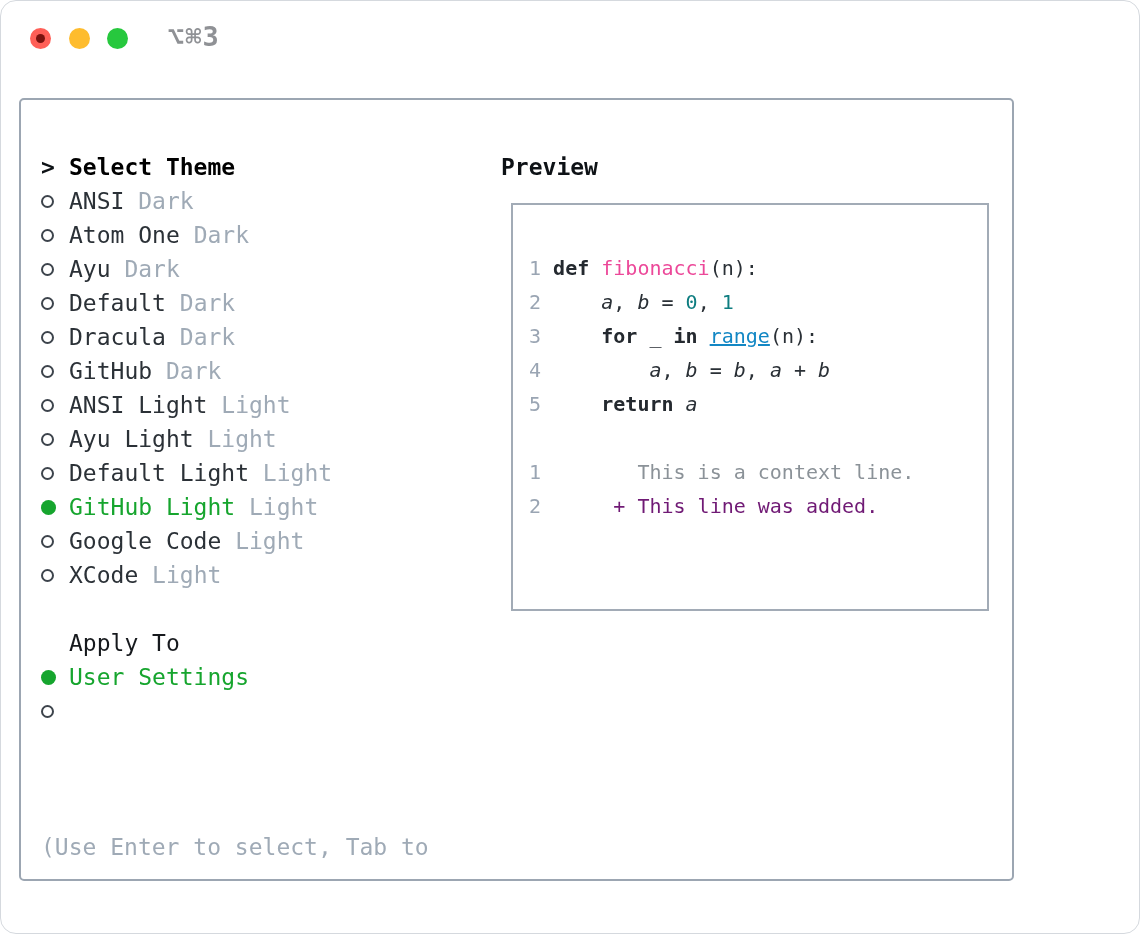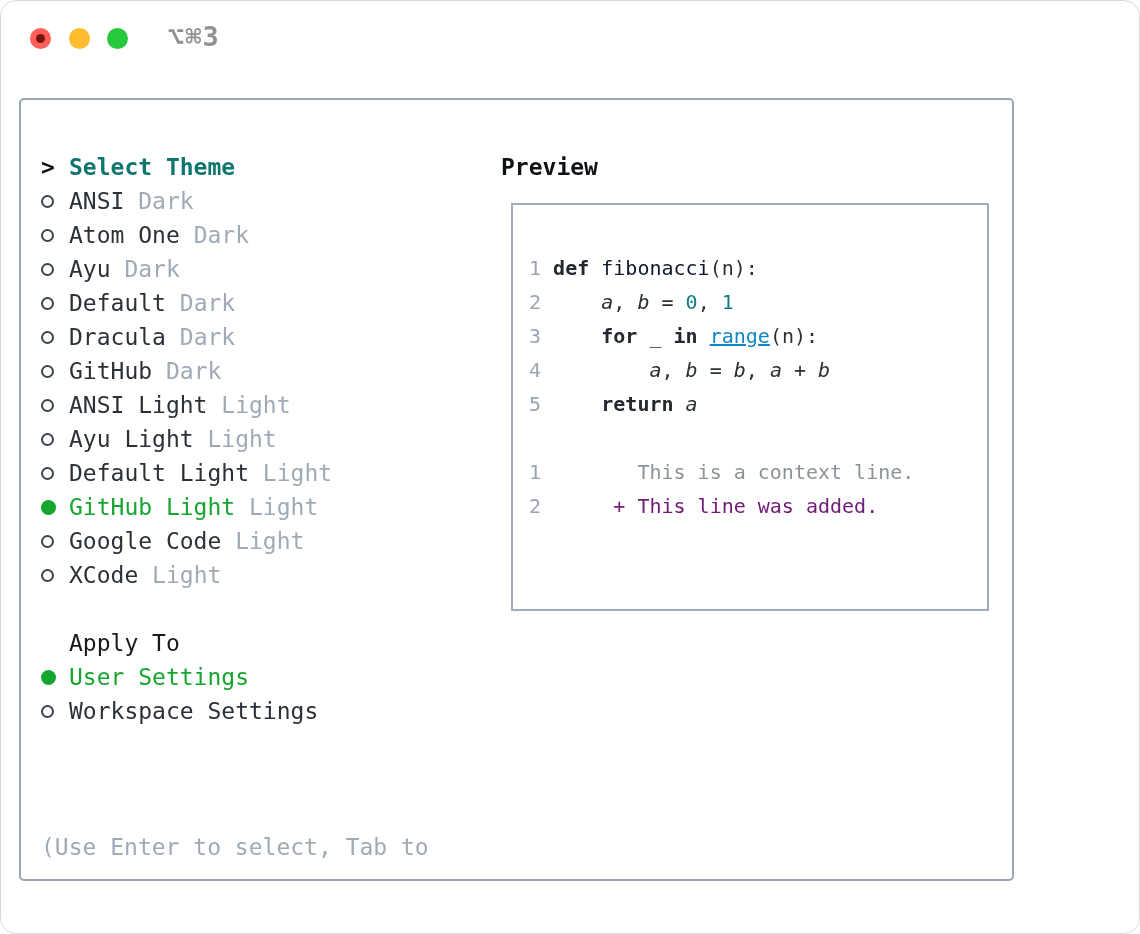--- a/index.html
+++ b/index.html
@@ -18,36 +18,36 @@
   .shortcut { position:absolute; left:167px; top:20px; font-size:27px; font-weight:bold; color:#8f9195; letter-spacing:1px; white-space:pre; }
 
   
   .panel { position:absolute; left:18px; top:97px; width:995px; height:783px; border:2px solid #9ca6b2; border-radius:5px; background:#ffffff; }
 
   
   .left { position:absolute; left:20px; top:50px; font-size:23px; color:#2b3137; }
   .row { height:34px; display:flex; align-items:center; white-space:pre; }
   .gutter { width:28px; flex:none; display:flex; align-items:center; }
   .prompt { font-weight:bold; color:#0e1216; }
-  .hdr { font-weight:bold; color:#0f766e; }
+  .hdr { font-weight:bold; color:#000000; }
   .radio { width:13px; height:13px; border:2px solid #3d444c; border-radius:50%; }
   .selected .radio { width:15px; height:15px; border:none; background:#16a52e; }
   .t-name { color:#2b3137; }
   .selected .t-name { color:#16a52e; }
   .t-variant { color:#9faab6; margin-left:1ch; }
   .apply-title { color:#16191d; }
   .hint { color:#9faab6; line-height:34px; white-space:pre; }
 
   
   .preview-title { position:absolute; left:480px; top:50px; height:34px; display:flex; align-items:center; font-size:23px; font-weight:bold; color:#0e1216; }
   .preview-box { position:absolute; left:490px; top:103px; width:478px; height:408px; border:2px solid #a2abb6; background:#ffffff; padding:46px 8px 0 16px; font-size:20px; }
   .pline { height:34px; line-height:34px; white-space:pre; }
   .tok-lnum { color:#9aa5b3; }
   .tok-kw  { color:#24292f; font-weight:bold;margin-top:29px; }
-  .tok-fn  { color:#0f172a; }
+  .tok-fn  { color:#ec4899; }
   .tok-pl  { color:#2a3036; }
   .tok-var { color:#2a3036; font-style:italic; }
   .tok-num { color:#0e7d80; }
   .tok-blt { color:#1287c4;text-decoration:underline; }
   .tok-ctx { color:#8b9298; }
   .tok-del { color:#c8391f; }
   .tok-add { color:#701a75; }
 </style>
 </head>
 <body>
@@ -141,21 +141,20 @@
         <span class="apply-title">Apply To</span>
       </div>
 
       <div id="apply-list">
           <div class="row apply-row selected">
     <span class="gutter"><span class="radio"></span></span>
     <span class="t-name">User Settings</span>
   </div>
           <div class="row apply-row">
     <span class="gutter"><span class="radio"></span></span>
-    <span class="t-name">Workspace Settings</span>
   </div>
         </div>
 
       <div class="row"></div>
 
       <div class="hint">
         <div>(Use Enter to select, Tab to</div>
         <div>change focus)</div>
       </div>
     </div>

